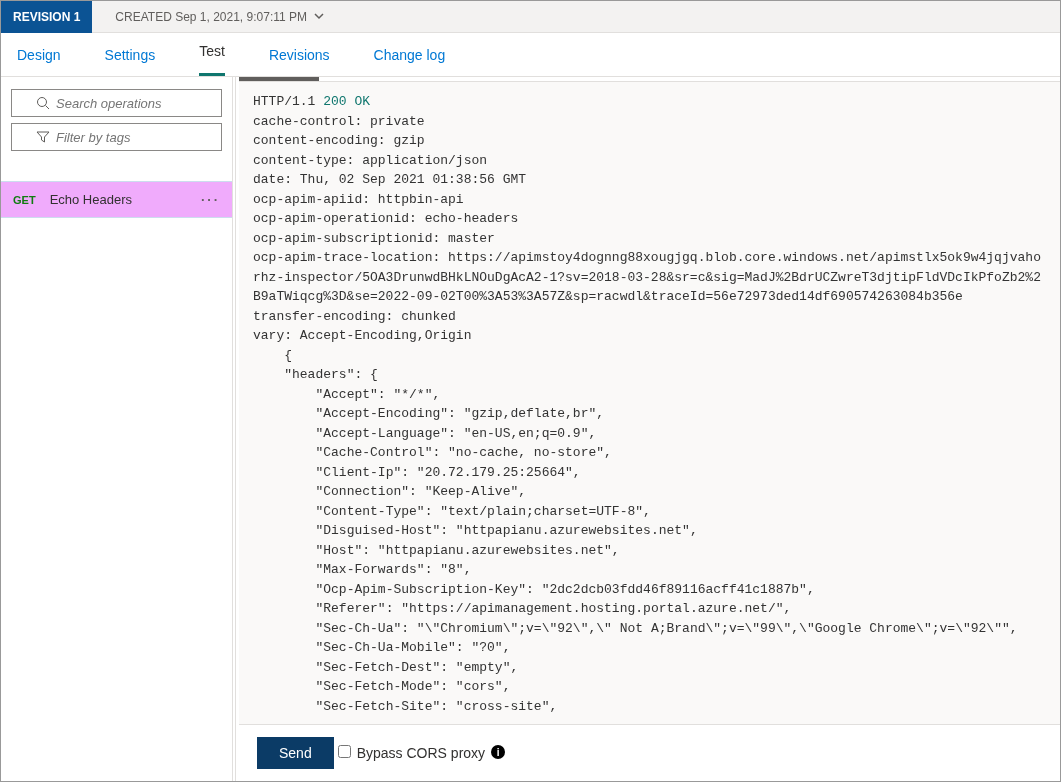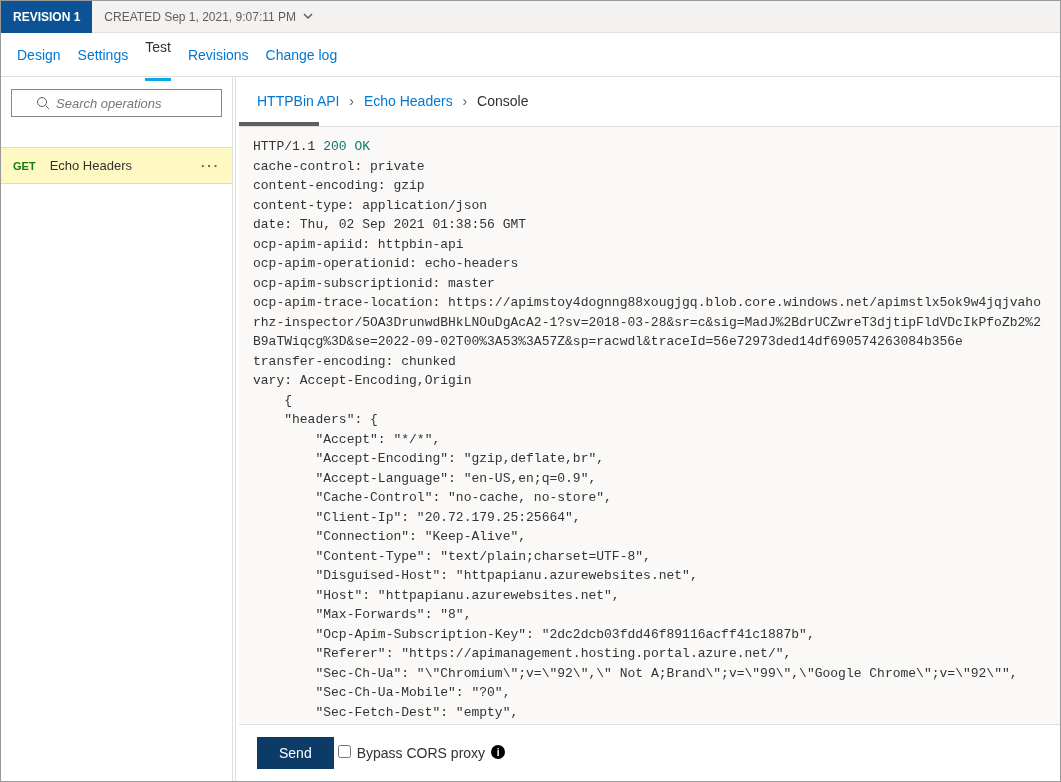--- a/index.html
+++ b/index.html
@@ -1,35 +1,35 @@
 <!DOCTYPE html>
 <html><head>
 <meta charset="utf-8">
 <style>
   * { box-sizing: border-box; margin: 0; padding: 0; }
   body { font-family: "Segoe UI", Arial, sans-serif; font-size: 13px; background: #fff; color: #323130; width: 1061px; height: 782px; overflow: hidden; border: 1px solid #999; }
   
   .revision-bar { height: 32px; background: #f3f2f1; border-bottom: 1px solid #e1dfdd; display: flex; align-items: center; }
-  .revision-badge { background: #0b5394; color: #fff; padding: 0 12px; height: 32px; display: flex; align-items: center; font-size: 12px; font-weight: 600; margin-right: 12px; }
+  .revision-badge { background: #0b5394; color: #fff; padding: 0 12px; height: 32px; display: flex; align-items: center; font-size: 12px; font-weight: 600; margin-right: 23px; }
   .revision-created { color: #605e5c; font-size: 12px; display: flex; }
   .revision-created svg { margin-left: 6px; }
 
-  .tabs { height: 44px; border-bottom: 1px solid #e1dfdd; display: flex; align-items: center; padding-left: 16px; gap: 17px; }
+  .tabs { height: 44px; border-bottom: 1px solid #e1dfdd; display: flex; align-items: center; padding-left: 16px; gap: 44px; }
   .tab { color: #0078d4; font-size: 14px; cursor: pointer; padding: 10px 0; }
-  .tab.active { color: #323130; border-bottom: 3px solid #0ea5e9; font-weight: 400; padding-bottom: 23px; }
+  .tab.active { color: #323130; border-bottom: 3px solid #0f766e; font-weight: 400; padding-bottom: 14px; }
 
   .main { display: flex; height: calc(782px - 32px - 44px - 2px); }
   
   .sidebar { width: 232px; border-right: 1px solid #e1dfdd; padding: 12px 10px; display:flex; flex-direction:column; }
   .search-box, .filter-box { border: 1px solid #8a8886; height: 28px; display: flex; align-items: center; padding: 0 24px; margin-bottom: 6px; color: #605e5c; }
   .search-box input, .filter-box input { border: none; outline: none; width: 100%; font-style: italic; color: #605e5c; font-size: 13px; background: transparent; }
   .search-box svg, .filter-box svg { margin-right: 6px; flex-shrink:0; }
   .group-by { display: flex; align-items: center; gap: 6px; margin-top: 4px; font-size: 14px; }
   .op-list { margin-top: 24px; margin-left: -10px; margin-right: -10px; }
-  .op-item { display: flex; align-items: center; padding: 10px 12px; background: #fef9c3; border-top:1px solid #cde; border-bottom:1px solid #cde; }
+  .op-item { display: flex; align-items: center; padding: 10px 12px; background: #f0abfc; border-top:1px solid #cde; border-bottom:1px solid #cde; }
   .op-method { color: #107c10; font-weight: 600; font-size: 11px; margin-right: 14px; }
   .op-label { flex: 1; color: #323130; }
   .op-dots { color: #605e5c; font-weight: bold; letter-spacing: 2px; cursor: pointer; }
 
   .splitter { width: 6px; background: transparent; position: relative; cursor: col-resize; }
   .splitter::before { content:""; position:absolute; left:2px; top:0; bottom:0; width:1px; background:#e1dfdd; }
 
   .content { flex: 1; display: flex; flex-direction: column; overflow: hidden; }
   .breadcrumb { padding: 16px 18px 12px; font-size: 14px; color: #323130; border-bottom: 1px solid transparent; }
   .breadcrumb .sep { color: #605e5c; margin: 0 6px; }
@@ -74,39 +74,38 @@
 
 <div class="main">
   <div class="sidebar">
     <div class="search-box">
       <svg width="14" height="14" viewBox="0 0 14 14">
           <circle cx="6" cy="6" r="4.5" stroke="#605e5c" fill="none"></circle>
           <line x1="9.5" y1="9.5" x2="13" y2="13" stroke="#605e5c"></line>
         </svg>
       <input placeholder="Search operations" style="">
     </div>
+    <div class="filter-box">
+      <svg width="14" height="14" viewBox="0 0 14 14">
+          <path d="M1 2 H13 L8.5 7 V12 L5.5 10 V7 Z" stroke="#605e5c" fill="none"></path>
+        </svg>
+      <input placeholder="Filter by tags" style="">
+    </div>
     <div class="op-list">
       <div class="op-item">
         <span class="op-method">GET</span>
         <span class="op-label">Echo Headers</span>
         <span class="op-dots">···</span>
       </div>
     </div>
   </div>
 
   <div class="splitter"></div>
 
   <div class="content">
-    <div class="breadcrumb">
-      <span class="bc-link">HTTPBin API</span>
-      <span class="sep">›</span>
-      <span class="bc-link">Echo Headers</span>
-      <span class="sep">›</span>
-      <span>Console</span>
-    </div>
     <div class="underline-wrap">
         <div class="underline-tab"></div>
       </div>
 
     <div class="response-wrap">
       <pre class="response"><span>HTTP/1.1 </span><span class="status-ok">200 OK</span>
 <span>cache-control: private
 content-encoding: gzip
 content-type: application/json
 date: Thu, 02 Sep 2021 01:38:56 GMT

